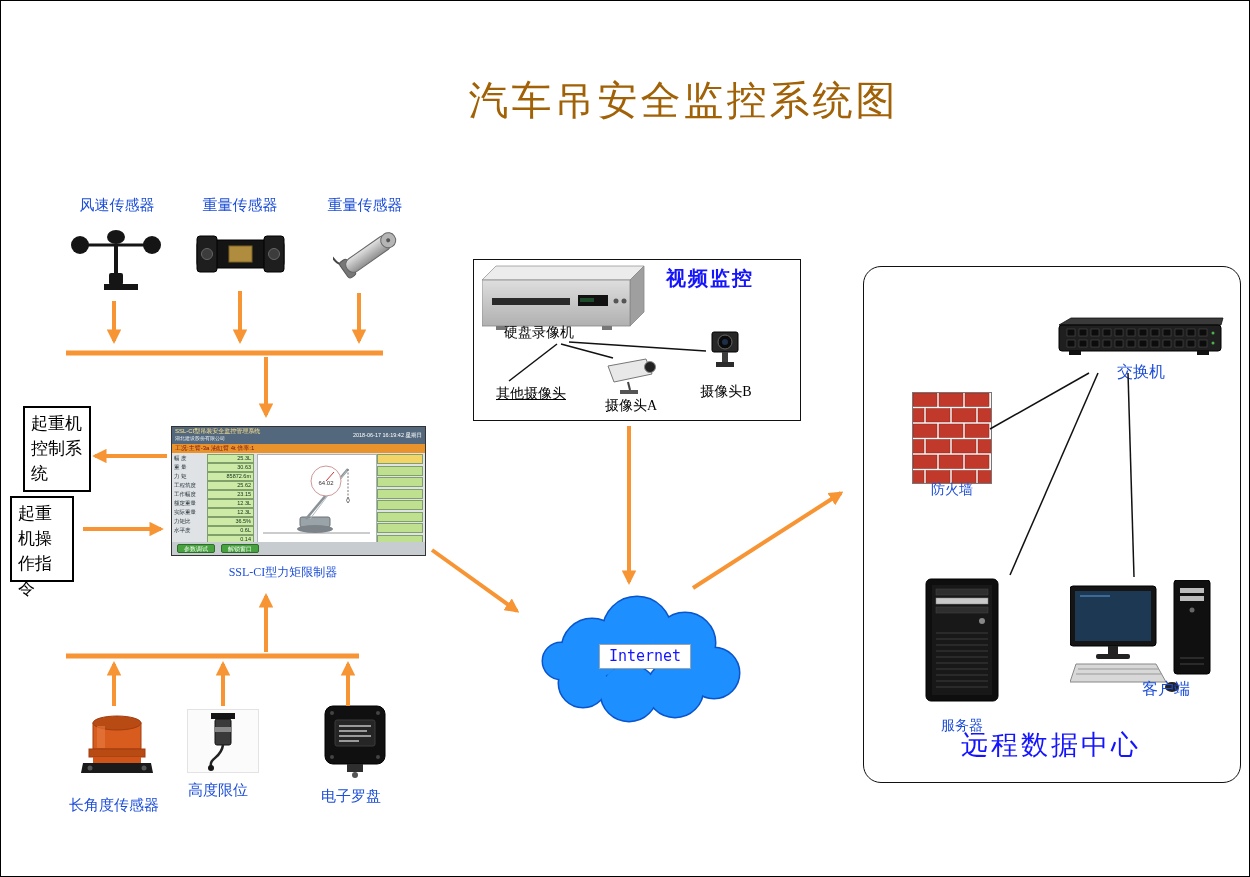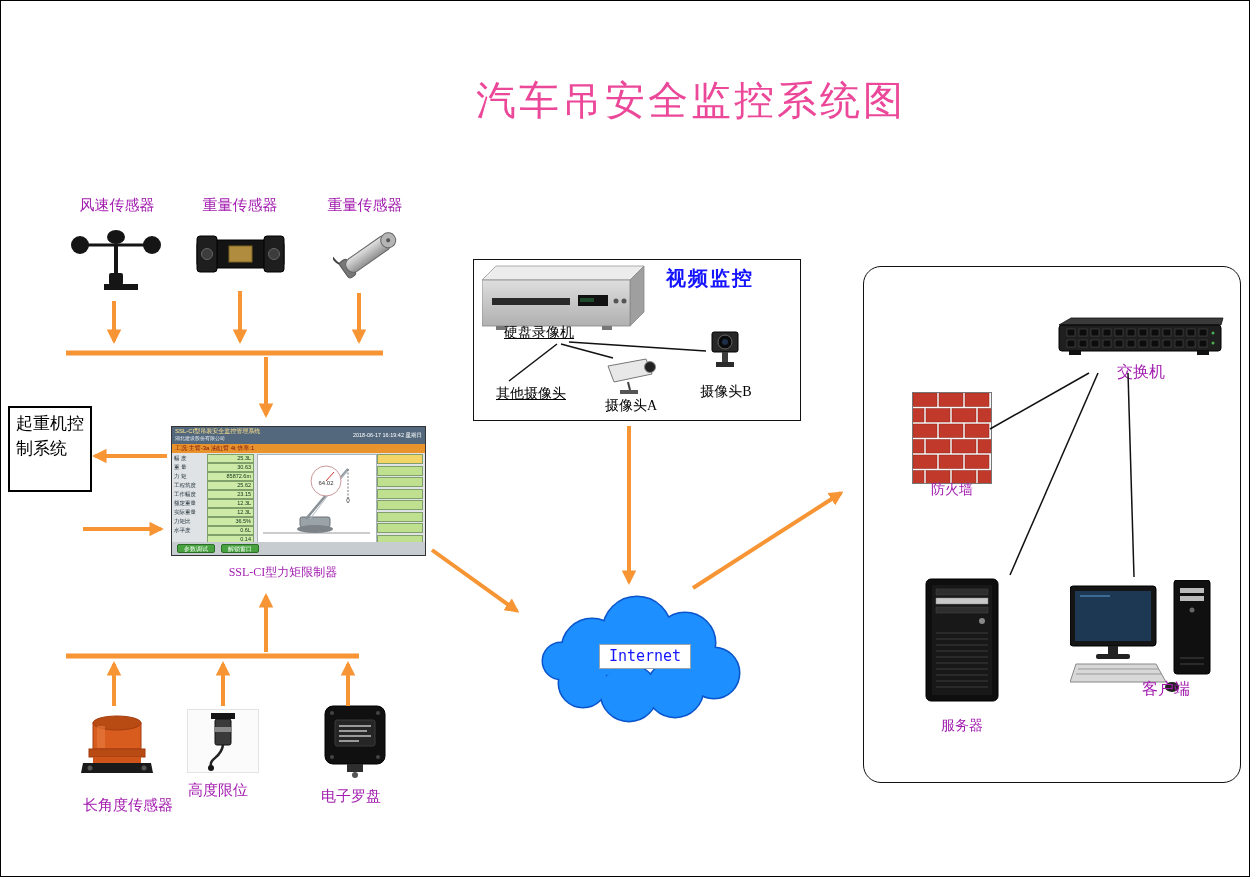--- a/index.html
+++ b/index.html
@@ -1,19 +1,19 @@
 <!DOCTYPE html>
 <html><head>
 <meta charset="utf-8">
 <style>
   html,body{margin:0;padding:0;background:#fff;}
   .page{position:relative;width:1250px;height:877px;background:#fff;border:1px solid #000;box-sizing:border-box;overflow:hidden;font-family:"Liberation Serif",serif;}
   .abs{position:absolute;}
-  .lbl{position:absolute;font-family:"Liberation Serif",serif;color:#a21caf;text-align:center;font-size:15px;white-space:nowrap;}
-  .title{position:absolute;left:460px;top:72px;width:445px;text-align:right;font-size:40px;letter-spacing:3px;color:#ec4899;font-weight:400;}
+  .lbl{position:absolute;font-family:"Liberation Serif",serif;color:#1d4ed8;text-align:center;font-size:15px;white-space:nowrap;}
+  .title{position:absolute;left:460px;top:72px;width:445px;text-align:center;font-size:40px;letter-spacing:3px;color:#a16207;font-weight:400;}
   .outbox{position:absolute;border:2px solid #000;font-size:17px;line-height:25px;padding:3px 6px;box-sizing:border-box;color:#000;}
   .frame{position:absolute;border:1px solid #111;background:#fff;box-sizing:border-box;}
   
   .lim{position:absolute;left:170px;top:425px;width:255px;height:130px;border:1px solid #333;background:#dfe3e6;box-sizing:border-box;font-family:"Liberation Sans",sans-serif;overflow:hidden;}
   .lim-header{height:17px;background:#53687d;color:#fff;display:flex;justify-content:space-between;padding:1px 3px;box-sizing:border-box;}
   .lim-h-title{font-size:6px;color:#ffe28a;line-height:7px;}
   .lim-h-co{font-size:5px;color:#e8eef5;line-height:6px;}
   .lim-h-time{font-size:5.5px;color:#fff;line-height:15px;}
   .lim-cond{height:9px;background:#e8932c;color:#7a1010;font-size:6px;line-height:9px;padding:0 3px;}
   .lim-body{position:relative;height:91px;}
@@ -78,21 +78,22 @@
       <g transform="rotate(-35 35 32)">
         <path d="M10,28 C2,20 6,12 3,5" stroke="#444" stroke-width="2" fill="none"></path>
         <rect x="6" y="22" width="9" height="19" rx="3" fill="#777" stroke="#555"></rect>
         <rect x="10" y="24" width="52" height="15" rx="7" fill="url(#gradPin)" stroke="#666"></rect>
         <circle cx="60" cy="31.5" r="7.5" fill="#b5b5b5" stroke="#666"></circle>
         <circle cx="60" cy="31.5" r="2" fill="#555"></circle>
       </g>
     </svg>
   </div>
 
-  <div class="outbox" style="left:7px;top:405px;width:84px;height:86px;">起重机控制系统</div>
+  <div class="outbox" style="left:22px;top:405px;width:68px;height:86px;">起重机控制系统</div>
+  <div class="outbox" style="left:9px;top:495px;width:64px;height:86px;">起重机操作指令</div>
 
   <div class="lim">
     <div class="lim-header">
       <div>
         <div class="lim-h-title">SSL-CI型吊装安全监控管理系统</div>
         <div class="lim-h-co">湖北建设股份有限公司</div>
       </div>
       <div class="lim-h-time">2018-06-17 16:19:42 星期日</div>
     </div>
     <div class="lim-cond">工况:主臂-3a 油缸臂 4t 倍率:1</div>
@@ -202,21 +203,21 @@
         <circle cx="57" cy="53" r="2" fill="#444"></circle>
       <rect x="14" y="16" width="40" height="26" rx="2" fill="#262626" stroke="#3a3a3a"></rect>
       <rect x="18" y="21" width="32" height="2" fill="#9a9a9a"></rect>
       <rect x="18" y="26" width="28" height="2" fill="#9a9a9a"></rect>
       <rect x="18" y="31" width="32" height="2" fill="#9a9a9a"></rect>
       <rect x="18" y="36" width="20" height="2" fill="#9a9a9a"></rect>
       <rect x="26" y="60" width="16" height="8" fill="#2e2e2e"></rect>
       <circle cx="34" cy="71" r="3" fill="#555"></circle>
     </svg>
   </div>
-  <div class="lbl" style="left:77px;top:795px;width:100px;">长角度传感器</div>
+  <div class="lbl" style="left:58px;top:795px;width:100px;text-align:right;">长角度传感器</div>
   <div class="lbl" style="left:167px;top:780px;width:100px;">高度限位</div>
   <div class="lbl" style="left:300px;top:786px;width:100px;">电子罗盘</div>
 
   <div class="frame" style="left:472px;top:258px;width:328px;height:162px;padding-left:44px;">
     <div class="abs" style="left:8px;top:4px;">
       <svg width="164" height="72" viewBox="0 0 164 72">
         <defs>
           <linearGradient id="gradSilver" x1="0" y1="0" x2="0" y2="1">
             <stop offset="0" stop-color="#dedede"></stop>
               <stop offset="1" stop-color="#b0b0b0"></stop>
@@ -228,21 +229,21 @@
         <rect x="10" y="34" width="78" height="7" fill="#2a2a2a"></rect>
         <rect x="96" y="31" width="30" height="11" fill="#111"></rect>
         <rect x="98" y="34" width="14" height="4" fill="#1c4a2a"></rect>
         <circle cx="134" cy="37" r="2.5" fill="#555"></circle>
         <circle cx="142" cy="37" r="2.5" fill="#555"></circle>
         <rect x="14" y="62" width="10" height="4" fill="#777"></rect>
         <rect x="120" y="62" width="10" height="4" fill="#777"></rect>
       </svg>
     </div>
     <div class="vm-title" style="left:192px;top:5px;">视频监控</div>
-    <div class="vlbl" style="left:20px;top:64px;width:90px;text-decoration:underline;">硬盘录像机</div>
+    <div class="vlbl" style="left:20px;top:64px;width:90px;">硬盘录像机</div>
     <div class="vlbl" style="left:12px;top:125px;width:90px;text-decoration:underline;">其他摄像头</div>
     <div class="abs" style="left:128px;top:94px;">
       <svg width="64" height="44" viewBox="0 0 64 44">
         <polygon points="6,12 44,5 50,20 12,28" fill="#e8e8e8" stroke="#777"></polygon>
         <circle cx="48" cy="13" r="5.5" fill="#222" stroke="#888"></circle>
         <line x1="26" y1="28" x2="28" y2="36" stroke="#444" stroke-width="2"></line>
         <rect x="18" y="36" width="18" height="4" fill="#555"></rect>
       </svg>
     </div>
     <div class="vlbl" style="left:112px;top:137px;width:90px;">摄像头A</div>
@@ -392,20 +393,21 @@
         <line x1="110" y1="78" x2="134" y2="78" stroke="#2a2a2a" stroke-width="2"></line>
         <line x1="110" y1="84" x2="134" y2="84" stroke="#2a2a2a" stroke-width="2"></line>
         <polygon points="6,84 86,84 96,102 0,102" fill="#d8d8d8" stroke="#888"></polygon>
         <line x1="8" y1="89" x2="89" y2="89" stroke="#999"></line>
         <line x1="6" y1="94" x2="92" y2="94" stroke="#999"></line>
         <ellipse cx="102" cy="107" rx="7" ry="5" fill="#222"></ellipse>
       </svg>
     </div>
     <div class="lbl" style="left:252px;top:412px;width:100px;font-size:16px;">客户端</div>
 
+    <div class="dc-title" style="left:37px;top:460px;width:300px;">远程数据中心</div>
   </div>
 
   <svg class="abs" style="left:0;top:0;pointer-events:none;" width="1250" height="877" viewBox="0 0 1250 877">
     <defs>
       <marker id="arrowhead" viewBox="0 0 10 10" refX="8" refY="5" markerWidth="3.6" markerHeight="3.6" orient="auto">
         <path d="M0,0 L10,5 L0,10 z" fill="#F79434"></path>
       </marker>
     </defs>
 
     <g stroke="#111" stroke-width="1.5" fill="none">

